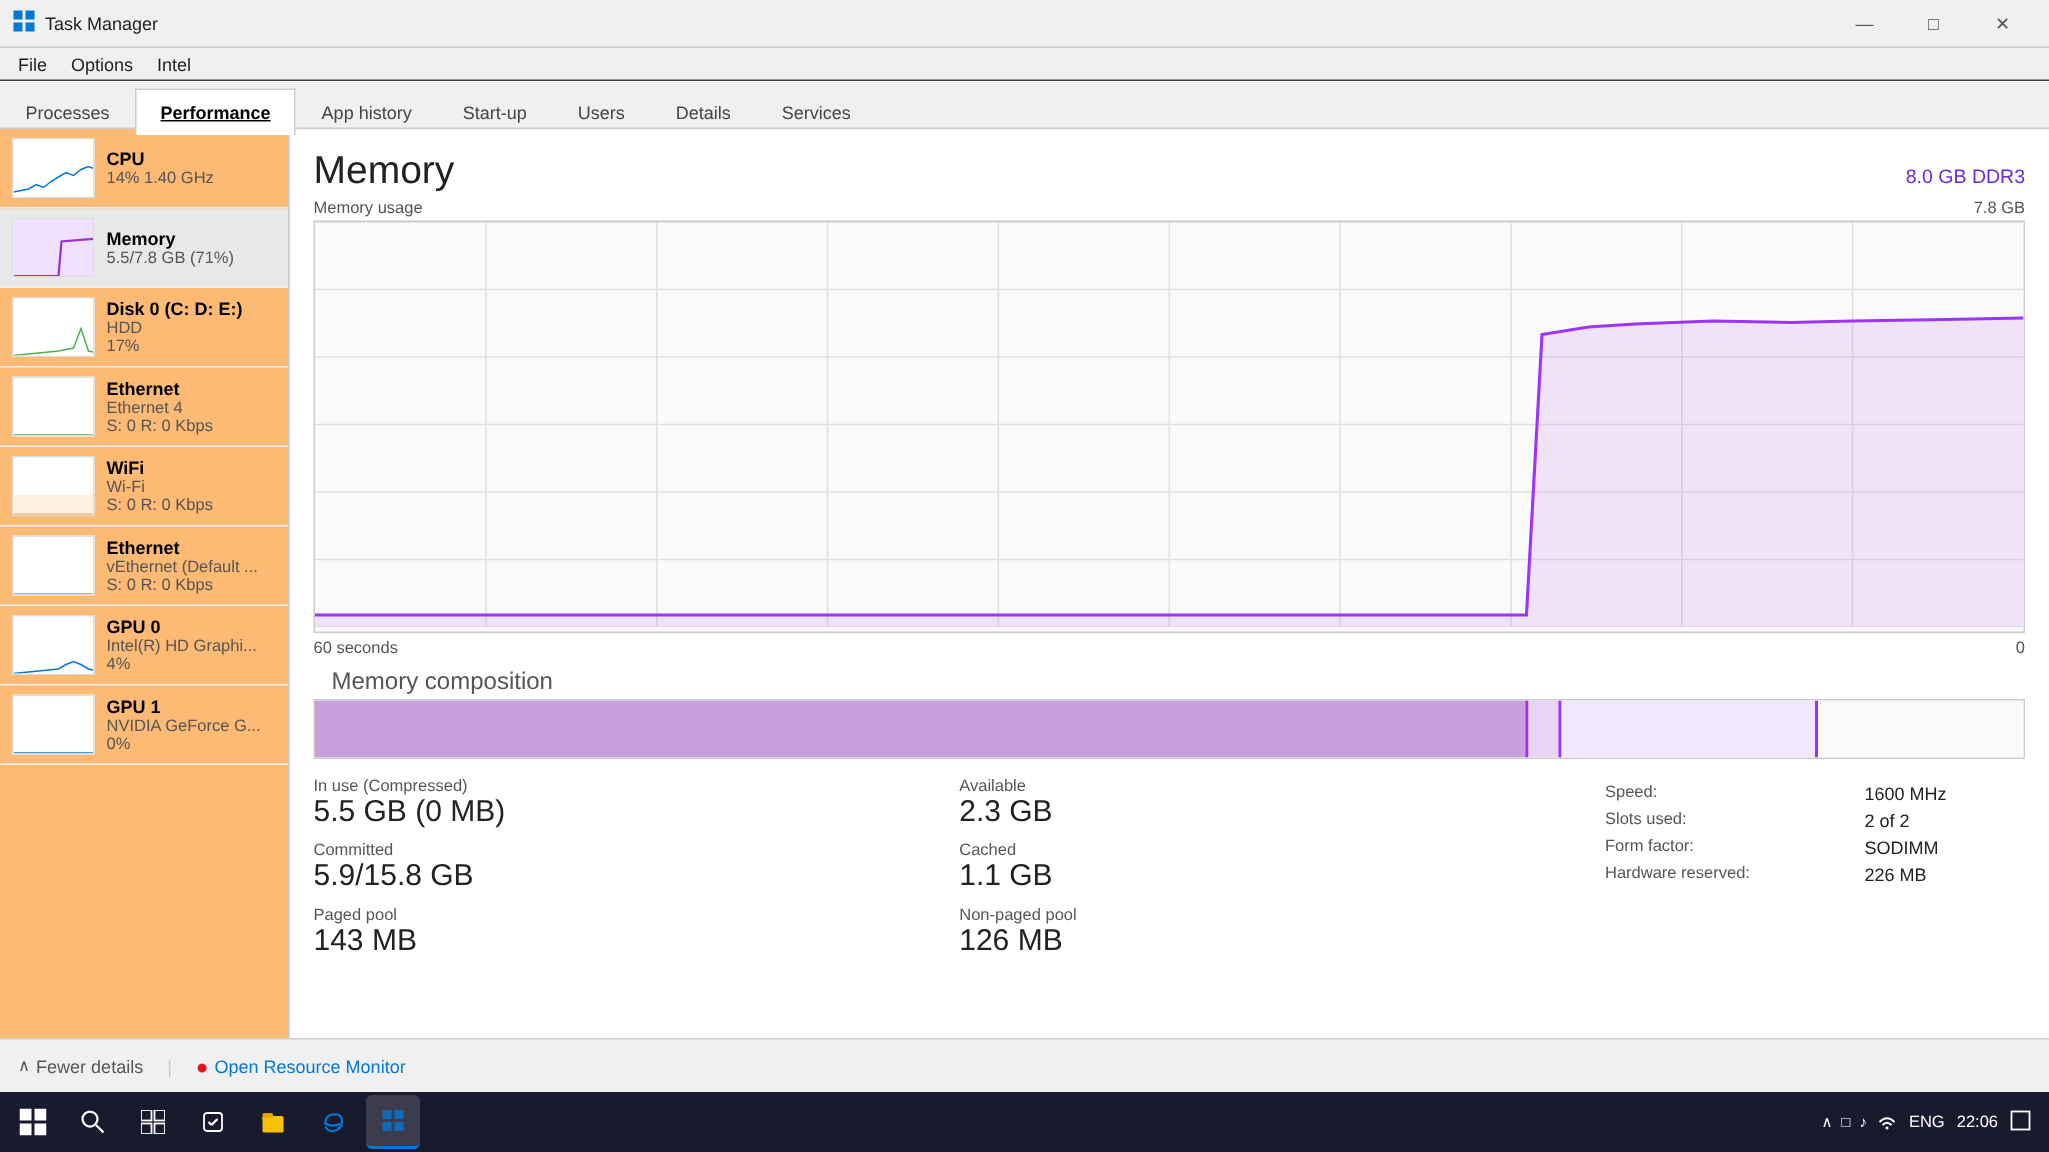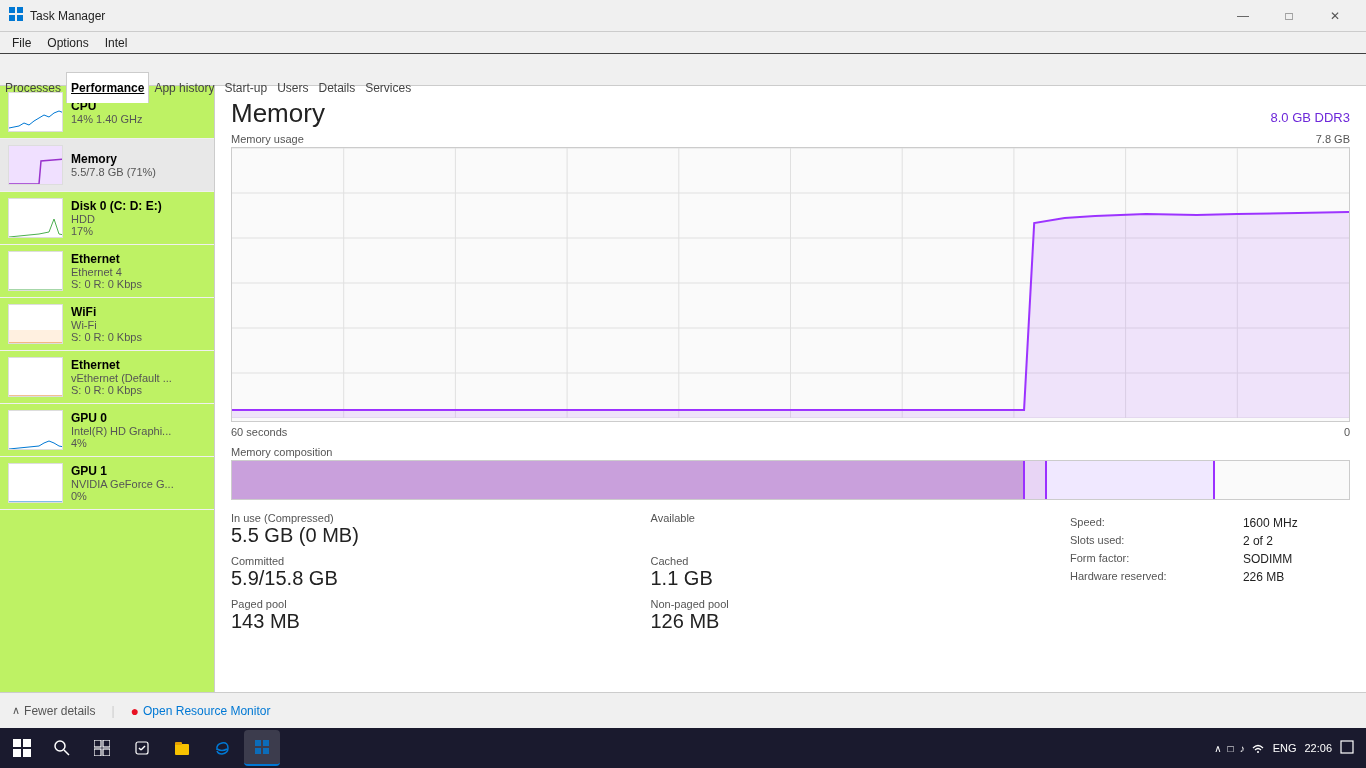--- a/index.html
+++ b/index.html
@@ -43,42 +43,42 @@
     }
 
     
     .tab-bar {
       display: flex;
       background: #f0f0f0;
       border-bottom: 1px solid #ccc;
       padding: 0;
     }
     .tab {
-      padding: 8px 4px;
+      padding: 8px 16px;
       cursor: pointer;
       font-size: 12px;
       color: #444;
       border: 1px solid transparent;
       border-bottom: none;
       position: relative;
-      top: 18px;
+      top: 5px;
     }
     .tab.active {
       background: white;
       border-color: #ccc;
       border-bottom-color: white;
       font-weight: 600;
       color: #000;
       text-decoration: underline;
     }
 
     
     .sidebar {
-      width: 215px;
-      background: #bef264;
+      width: 193px;
+      background: #fdba74;
       border-right: 1px solid #ccc;
       overflow-y: auto;
     }
     .sidebar-item {
       display: flex;
       align-items: center;
       padding: 6px 8px;
       cursor: pointer;
       border-bottom: 1px solid #f0f0f0;
       gap: 8px;
@@ -129,21 +129,21 @@
     }
     .chart-label-bottom {
       display: flex;
       justify-content: space-between;
       font-size: 11px;
       color: #555;
       margin-top: 2px;
     }
 
     
-    .composition-label { font-size: 11px; color: #555; margin-bottom: 2px; }
+    .composition-label { font-size: 16px; color: #555; margin-bottom: 2px; margin-left: 12px; }
     .composition-bar {
       height: 40px;
       border: 1px solid #ccc;
       display: flex;
       overflow: hidden;
     }
     .stat-label { font-size: 11px; color: #555; }
     .stat-value { font-size: 20px; font-weight: 300; color: #222; }
     .stat-right-label { font-size: 11px; color: #555; }
     .stat-right-value { font-size: 12px; color: #222; }
@@ -437,20 +437,21 @@
       <div style="display:flex; margin-top:12px; gap:0;">
 
         <div style="flex:1;">
           <div style="display:grid; grid-template-columns:1fr 1fr; gap:8px 0;">
             <div>
               <div class="stat-label">In use (Compressed)</div>
               <div class="stat-value">5.5 GB (0 MB)</div>
             </div>
             <div>
               <div class="stat-label">Available</div>
+              <div class="stat-value">2.3 GB</div>
             </div>
             <div>
               <div class="stat-label">Committed</div>
               <div class="stat-value">5.9/15.8 GB</div>
             </div>
             <div>
               <div class="stat-label">Cached</div>
               <div class="stat-value">1.1 GB</div>
             </div>
             <div>

